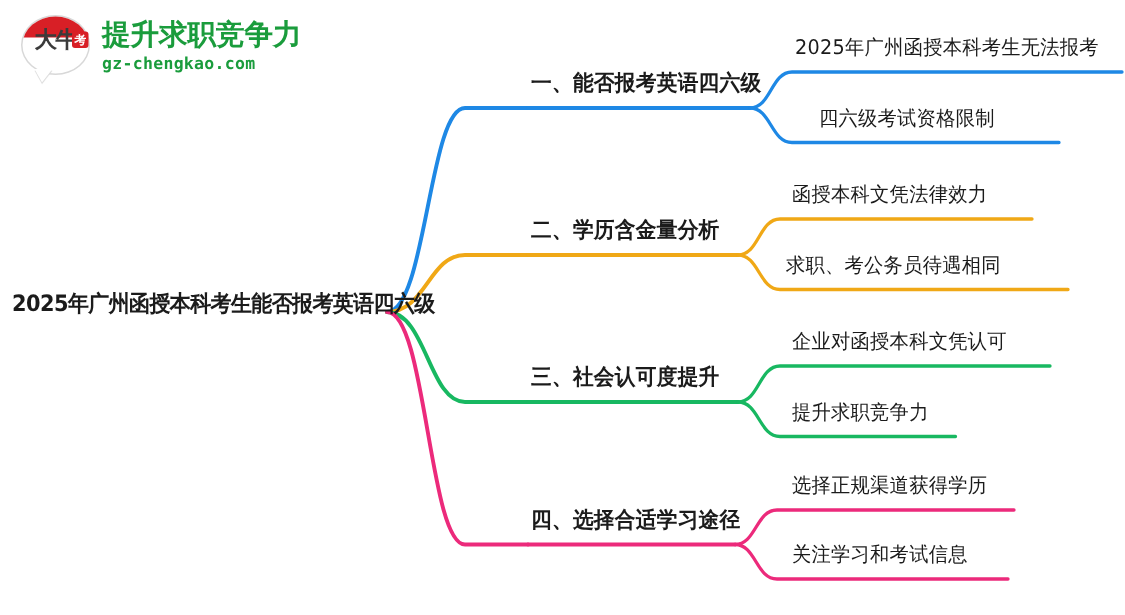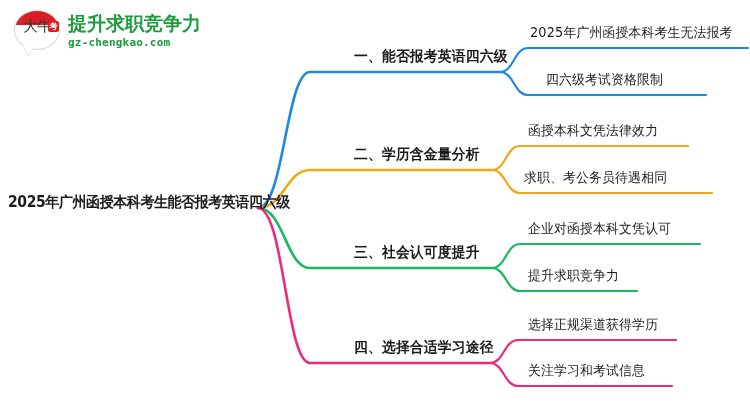--- a/index.html
+++ b/index.html
@@ -69,21 +69,21 @@
     filter: drop-shadow(0 1px 0 #d8d8d8);
   }
   .logo-cn {
     position: absolute;
     left: 4px;
     top: 10px;
     width: 38px;
     text-align: center;
     font-size: 15px;
     line-height: 13px;
-    font-weight: normal;
+    font-weight: bold;
     color: #3b3b3b;
     font-family: "DejaVu Sans", sans-serif;
     letter-spacing: -1px;
   }
   .logo-dot {
     position: absolute;
     right: 3px;
     top: 11px;
     width: 11px;
     height: 11px;

